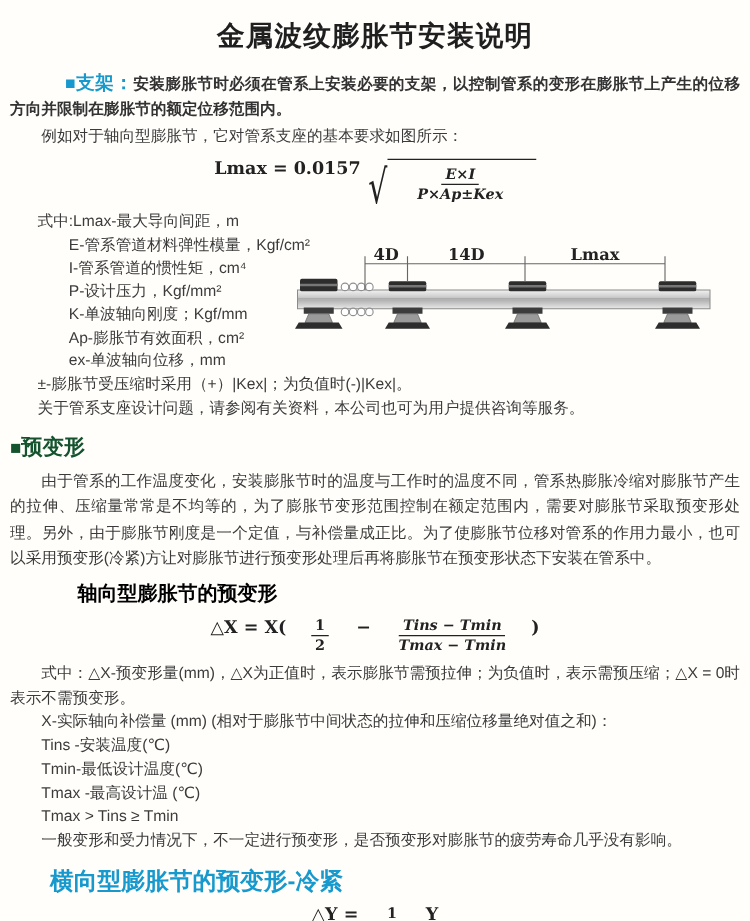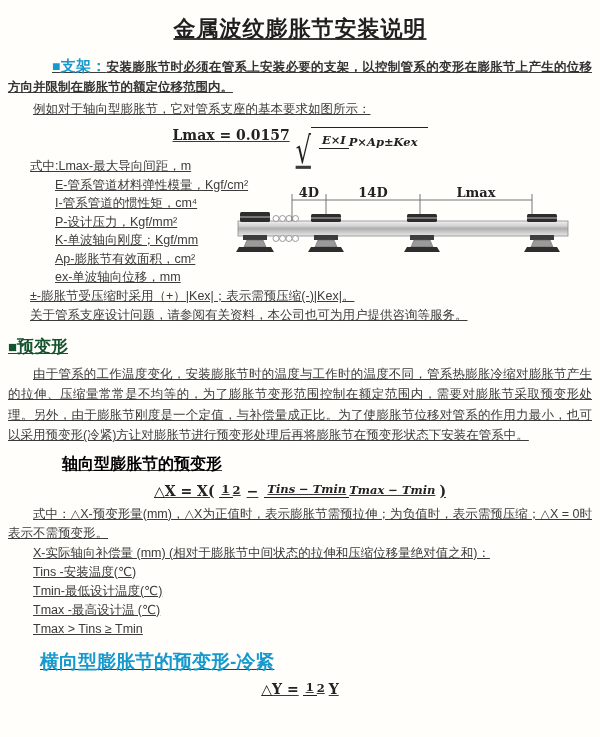--- a/index.html
+++ b/index.html
@@ -1,20 +1,20 @@
 <!DOCTYPE html>
 <html><head>
 <meta charset="utf-8">
 <style>
   html,body{margin:0;padding:0;background:#ffffff;}
   .page{
     width:600px;height:737px;box-sizing:border-box;overflow:hidden;
     background:#fffefb;margin:0 auto;padding:10px 8px 0;
     font-family:"Liberation Sans","DejaVu Sans",sans-serif;
-    color:#3b3b3b;font-size:12.5px;text-decoration:underline;
+    color:#3b3b3b;font-size:12.5px;
   }
   
   .title{
     text-align:center;font-size:22px;font-weight:bold;color:#1f1f1f;
     margin:4px 0 12px;letter-spacing:1px;
   }
   
   p{margin:0;}
   .intro{line-height:20px;font-weight:bold;color:#333;text-align:justify;text-indent:44px;}
   .blue-label{color:#1799cd;font-weight:bold;font-size:15px;white-space:nowrap;}
@@ -22,21 +22,21 @@
   .example{line-height:20px;text-indent:25px;margin-top:2px;}
   
   .frml{
     display:flex;justify-content:center;
     font-family:"DejaVu Serif","Liberation Serif",serif;font-weight:bold;color:#222;
     font-size:14px;
   }
   .frml-1{margin:8px 0 4px;}
   .frml-2{margin:8px 0 6px;}
   .frml-3{margin:6px 0 2px;}
-  .frac{display:inline-flex;flex-direction:row;align-items:center;font-size:11.5px;line-height:1.15;margin:0 4px;}
+  .frac{display:inline-flex;flex-direction:column;align-items:center;font-size:11.5px;line-height:1.15;margin:0 20px;}
   .frac .num{border-bottom:1.2px solid #222;padding:0 3px 1px;}
   .frac .den{padding-top:1px;}
   .it{font-style:italic;}
   .sqrt{display:inline-flex;align-items:flex-start;margin-left:6px;}
   .sqrt .rad{font-weight:normal;font-size:24px;line-height:1;display:inline-block;transform:scaleY(1.55) translateY(3px);transform-origin:top;}
   .sqrt .inner{border-top:1.5px solid #222;padding:3px 6px 0 4px;}
   .op{margin:0 2px;}
   
   .defs-wrap{position:relative;margin:6px 0 0 22px;}
   .def-line{line-height:18.5px;padding-left:25px;}
@@ -77,21 +77,21 @@
   </div>
 
   <div class="defs-wrap">
     <div class="def-line first">式中:Lmax-最大导向间距，m</div>
     <div class="def-line">E-管系管道材料弹性模量，Kgf/cm²</div>
     <div class="def-line">I-管系管道的惯性矩，cm⁴</div>
     <div class="def-line">P-设计压力，Kgf/mm²</div>
     <div class="def-line">K-单波轴向刚度；Kgf/mm</div>
     <div class="def-line">Ap-膨胀节有效面积，cm²</div>
     <div class="def-line">ex-单波轴向位移，mm</div>
-    <div class="note-line">±-膨胀节受压缩时采用（+）|Kex|；表示需预压缩(-)|Kex|。</div>
+    <div class="note-line">±-膨胀节受压缩时采用（+）|Kex|；为负值时(-)|Kex|。</div>
     <div class="note-line">关于管系支座设计问题，请参阅有关资料，本公司也可为用户提供咨询等服务。</div>
 
     <svg class="diagram" viewBox="0 0 356 86" xmlns="http://www.w3.org/2000/svg">
       <defs>
         <linearGradient id="pipeGrad" x1="0" y1="0" x2="0" y2="1">
           <stop offset="0" stop-color="#f2f2f2"></stop>
           <stop offset="0.35" stop-color="#cfcfcf"></stop>
           <stop offset="0.55" stop-color="#b3b3b3"></stop>
           <stop offset="1" stop-color="#e9e9e9"></stop>
         </linearGradient>
@@ -182,20 +182,21 @@
   </div>
 
   <p class="shizhong">式中：△X-预变形量(mm)，△X为正值时，表示膨胀节需预拉伸；为负值时，表示需预压缩；△X = 0时表示不需预变形。</p>
 
   <div class="axnotes">
     <div class="note-line">X-实际轴向补偿量 (mm) (相对于膨胀节中间状态的拉伸和压缩位移量绝对值之和)：</div>
     <div class="note-line">Tins -安装温度(℃)</div>
     <div class="note-line">Tmin-最低设计温度(℃)</div>
     <div class="note-line">Tmax -最高设计温 (℃)</div>
     <div class="note-line">Tmax &gt; Tins ≥ Tmin</div>
+    <div class="note-line">一般变形和受力情况下，不一定进行预变形，是否预变形对膨胀节的疲劳寿命几乎没有影响。</div>
   </div>
 
   <div class="h3b">横向型膨胀节的预变形-冷紧</div>
 
   <div class="frml frml-3">
     <span>△Y =</span>
     <span class="frac">
       <span class="num">1</span>
       <span class="den">2</span>
     </span>

